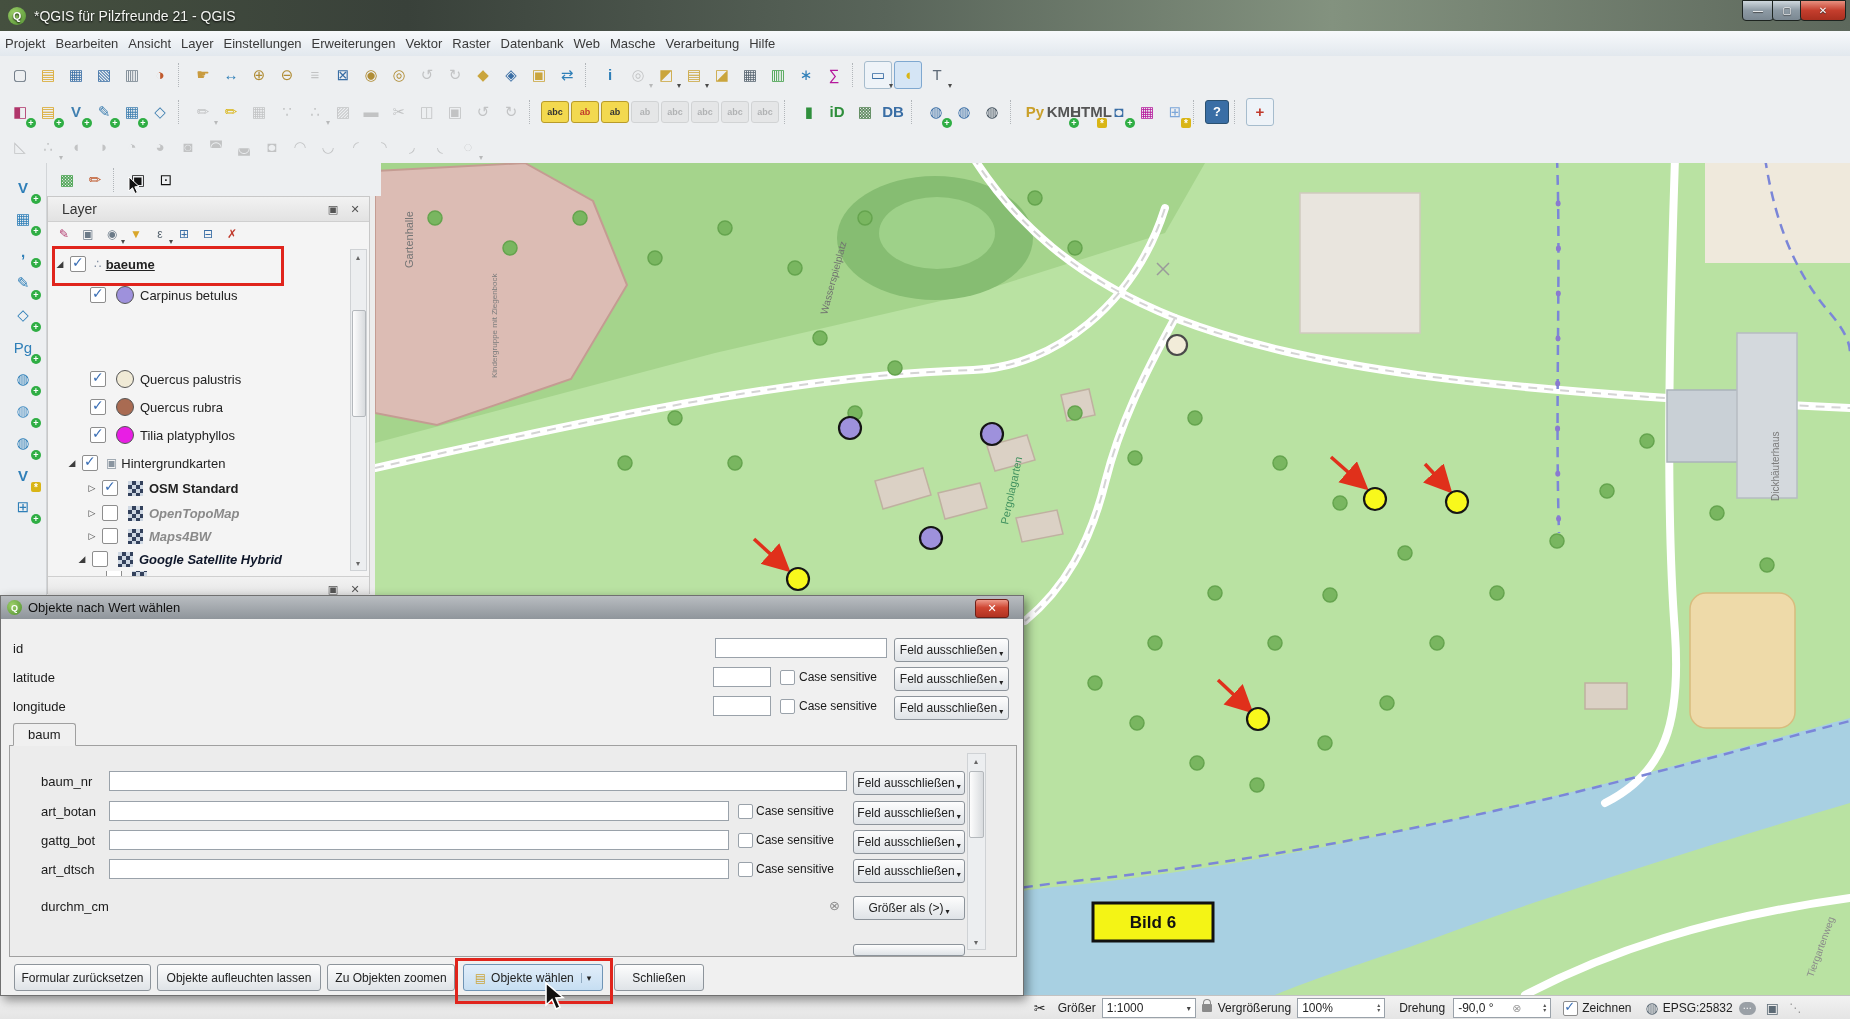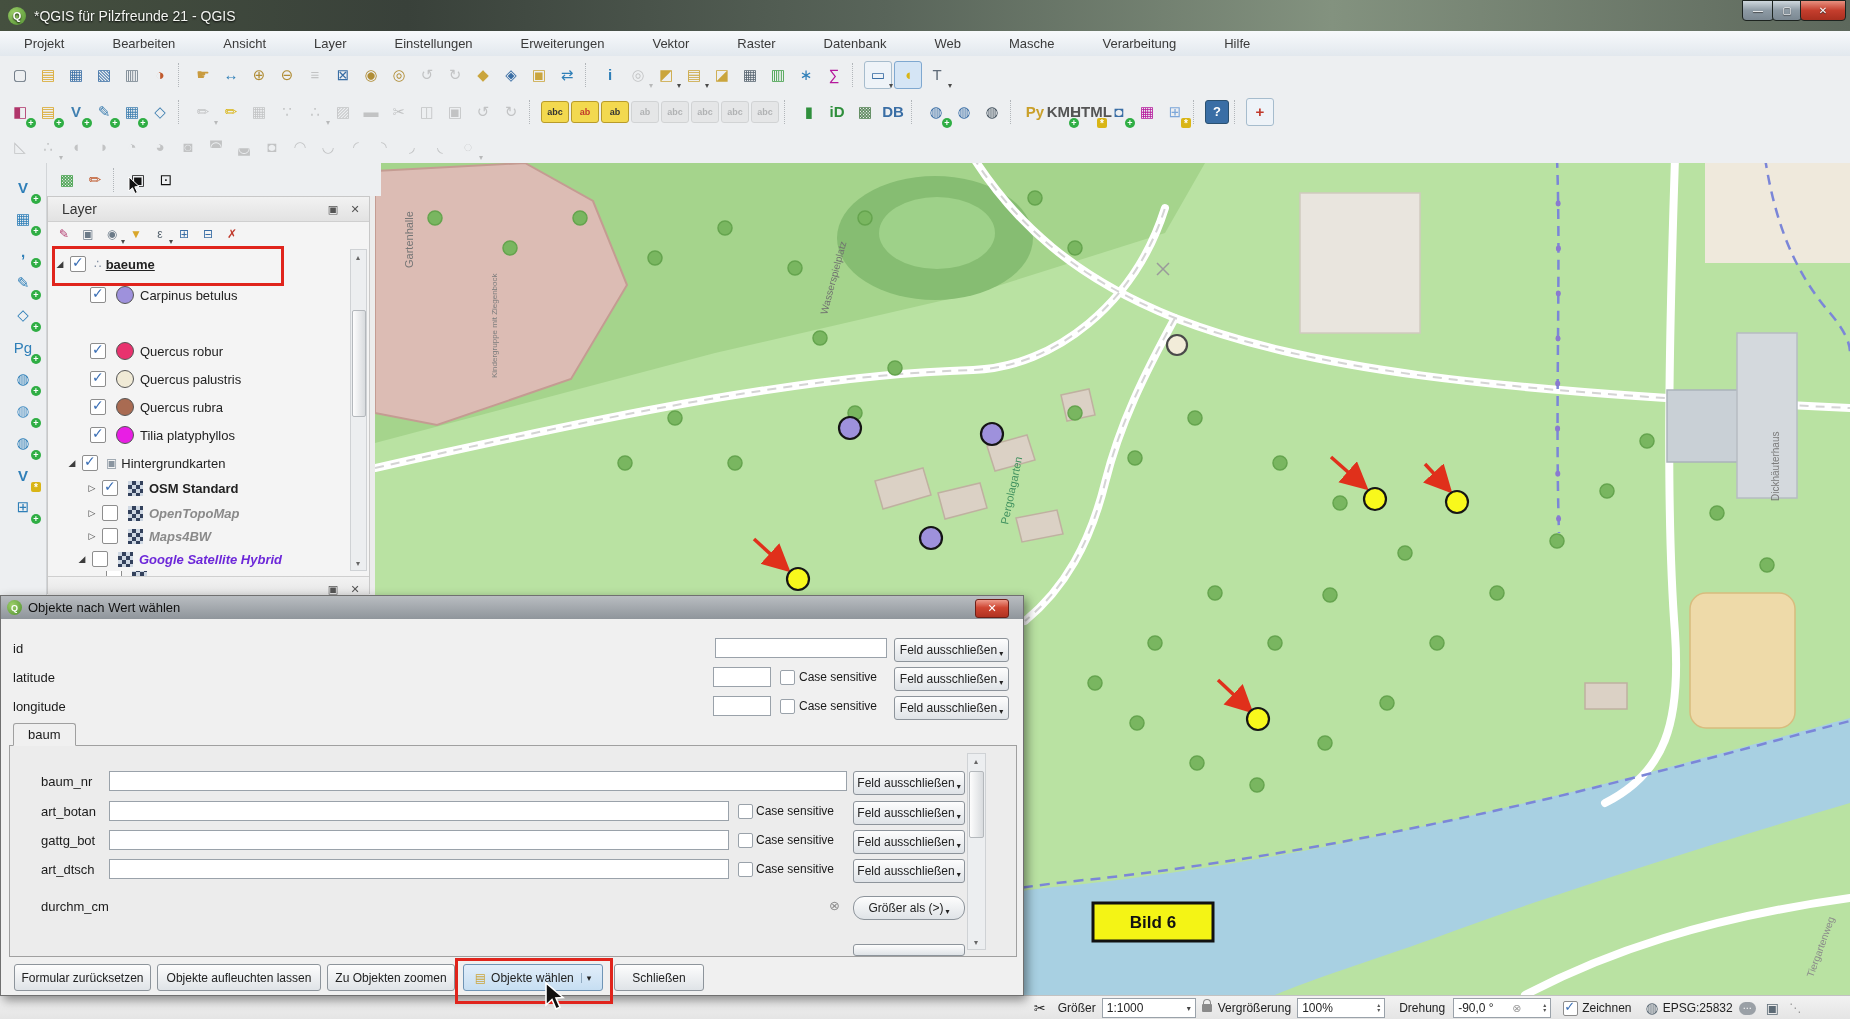--- a/index.html
+++ b/index.html
@@ -4,21 +4,21 @@
 <style>
   html,body{margin:0;padding:0;background:#222;font-family:"Liberation Sans","DejaVu Sans",sans-serif;}
   #app{position:relative;width:1850px;height:1019px;overflow:hidden;background:#ececec;}
   .abs{position:absolute;}
   
   #titlebar{left:0;top:0;width:1850px;height:31px;background:linear-gradient(90deg,#45503f 0%,#39413a 22%,#59655a 48%,#83927f 72%,#5d685c 100%);display:flex;align-items:center;color:#f4f6f2;text-shadow:0 1px 2px #000;font-size:14px;}
   #qgis-logo{width:18px;height:18px;border-radius:9px;background:radial-gradient(circle at 35% 35%,#9ed06a,#4f8f2f);color:#fff;font-size:11px;font-weight:bold;display:flex;align-items:center;justify-content:center;margin:0 8px 0 8px;}
   .winbtn{height:19px;border:1px solid #1d2420;border-radius:0 0 4px 4px;background:linear-gradient(#cfd8de,#8d9aa4 50%,#7b8892);color:#fff;font-size:10px;display:flex;align-items:center;justify-content:center;text-shadow:0 1px 1px #333;}
   .winbtn.close{background:linear-gradient(#e8907f,#c43e2d 50%,#a92f1f);}
   #menubar{left:0;top:31px;width:1850px;height:25px;background:linear-gradient(#f7f9fb,#e2e8ee);border-bottom:1px solid #c9cfd6;display:flex;align-items:center;font-size:13px;color:#3a3a3a;}
-  .menu-item{padding:0 24px;height:100%;display:flex;align-items:center;}
+  .menu-item{padding:0 5px;height:100%;display:flex;align-items:center;}
   
   .toolbar{left:0;width:1850px;background:#edeff1;display:flex;align-items:center;padding-left:6px;border-bottom:1px solid #dcdee0;}
   .tbi{position:relative;display:flex;align-items:center;justify-content:center;width:26px;height:26px;margin:0 1px;border-radius:3px;font-size:15px;color:#5f6b78;cursor:default;}
   .tbi.bold{font-weight:bold;}
   .tbi.caret::after{content:"▾";position:absolute;right:-2px;bottom:-2px;font-size:8px;color:#4a4a4a;}
   .tbi.disabled{opacity:.32;filter:grayscale(1);}
   .tbi.framed{border:1px solid #a6bccd;background:#eef3f8;}
   .tbi.pressed{border:1px solid #7fa8d0;background:#d5e5f5;}
   .tbi.chip{width:26px;height:20px;font-size:9px;font-weight:bold;background:#f3d94f;border:1px solid #b89b2a;color:#333;border-radius:3px;}
   .tbi.chip-blue{width:22px;height:22px;background:#3a6ea5;border:1px solid #2a5070;color:#fff;font-size:13px;font-weight:bold;}
@@ -652,25 +652,20 @@
     <span class="exp" style="margin-left:6px">◢</span>
     <span class="cb14 on"></span>
     <span style="color:#7d8aa0;font-size:12px;margin:0 4px;">∴</span>
     <span class="tlabel b u">baeume</span>
   </div>
   <div class="trow" style="top:85px;">
     <span class="cb14 on" style="margin-left:42px"></span>
     <span class="swatch" style="background:#9e91dc"></span>
     <span class="tlabel">Carpinus betulus</span>
   </div>
-  <div class="trow" style="top:141px;">
-    <span class="cb14 on" style="margin-left:42px"></span>
-    <span class="swatch" style="background:#e8326e"></span>
-    <span class="tlabel">Quercus robur</span>
-  </div>
   <div class="trow" style="top:169px;">
     <span class="cb14 on" style="margin-left:42px"></span>
     <span class="swatch" style="background:#f0ead6"></span>
     <span class="tlabel">Quercus palustris</span>
   </div>
   <div class="trow" style="top:197px;">
     <span class="cb14 on" style="margin-left:42px"></span>
     <span class="swatch" style="background:#a96b52"></span>
     <span class="tlabel">Quercus rubra</span>
   </div>
@@ -700,21 +695,21 @@
   <div class="trow" style="top:326px;">
     <span class="exp" style="margin-left:38px">▷</span>
     <span class="cb14"></span>
     <span class="checker"></span>
     <span class="tlabel i b">Maps4BW</span>
   </div>
   <div class="trow" style="top:349px;">
     <span class="exp" style="margin-left:28px">◢</span>
     <span class="cb14"></span>
     <span class="checker"></span>
-    <span class="tlabel i b" style="color:#6d28d9">Google Satellite Hybrid</span>
+    <span class="tlabel i b" style="color:#0f172a">Google Satellite Hybrid</span>
   </div>
 
   <div class="trow" style="top:374px;height:8px;overflow:hidden;">
     <span class="cb14" style="margin-left:58px"></span>
     <span class="checker"></span>
   </div>
 
   <div class="vscroll" style="right:2px;top:52px;width:15px;height:320px;">
     <span class="sarrow" style="top:0;">▴</span>
     <div class="vthumb" style="top:60px;height:105px;"></div>
@@ -796,21 +791,21 @@
   <input class="dinput" style="left: 108px; top: 263px; width: 620px;" readonly="">
   <span class="cbx" style="left:737px;top:266px;"></span>
   <span class="dlbl" style="left:755px;top:266px;font-size:12px;">Case sensitive</span>
   <div class="dbtn" style="left:852px;top:263px;width:110px;">
         <span>Feld ausschließen</span>
         <span class="mini-caret">▾</span>
       </div>
 
   <span class="dlbl" style="left:40px;top:303px;">durchm_cm</span>
   <span class="dlbl" style="left:828px;top:302px;color:#8a8a8a;">⊗</span>
-  <div class="dbtn" style="left:852px;top:300px;width:110px;border-radius:11px;">
+  <div class="dbtn" style="left:852px;top:300px;width:110px;">
         <span>Größer als (&gt;)</span>
         <span class="mini-caret">▾</span>
       </div>
 
   <div class="dbtn" style="left:852px;top:348px;width:110px;height:10px;overflow:hidden;"></div>
 
   <div class="vscroll" style="left:966px;top:157px;width:17px;height:195px;">
     <span class="sarrow" style="top:0;left:1px;">▴</span>
     <div class="vthumb" style="top:17px;height:65px;width:13px;"></div>
     <span class="sarrow" style="bottom:0;left:1px;">▾</span>

